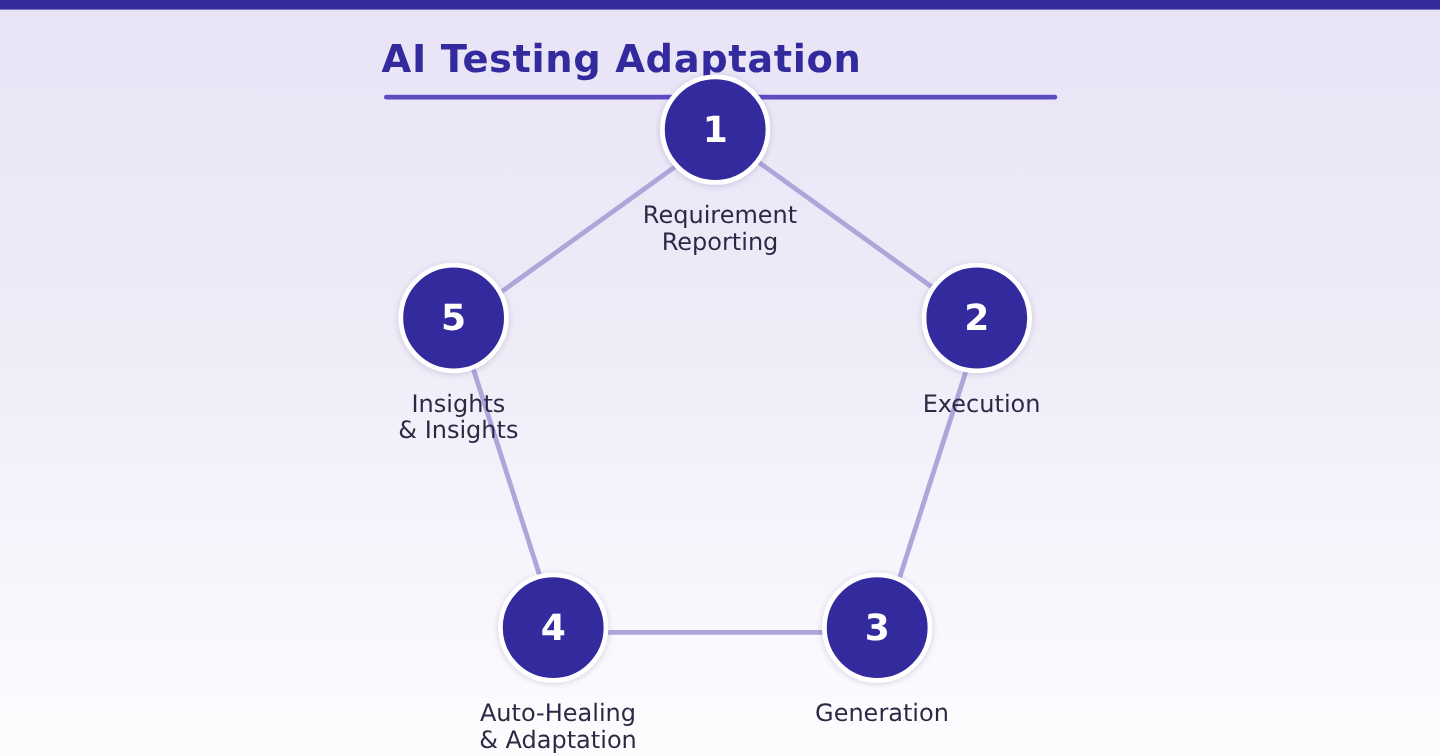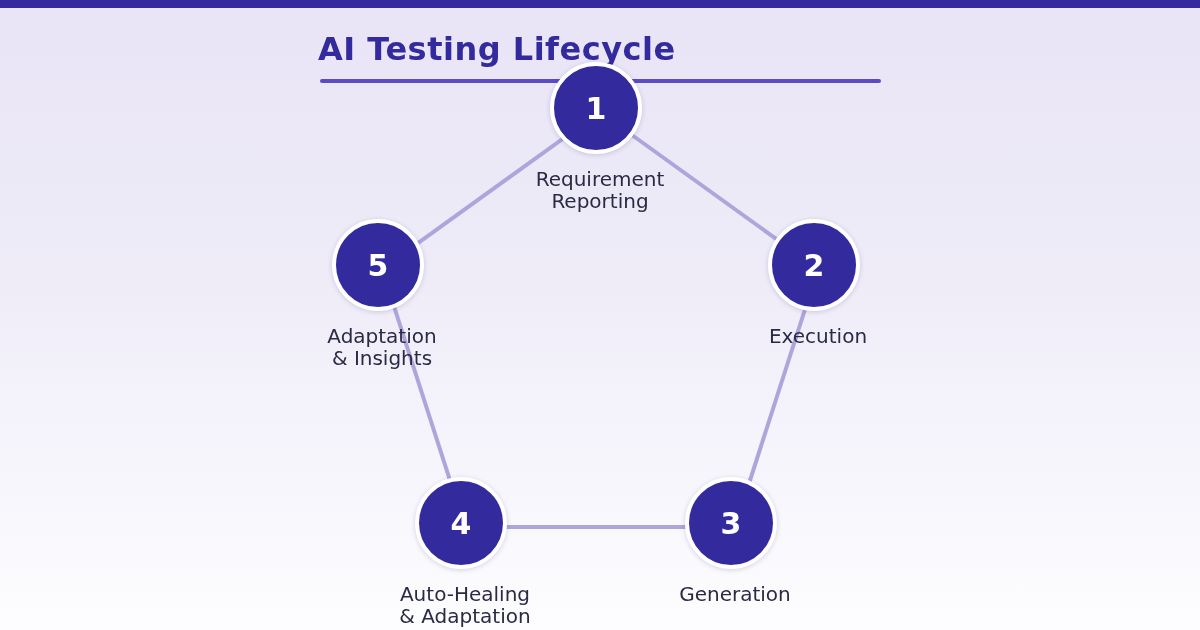--- a/index.html
+++ b/index.html
@@ -95,21 +95,21 @@
   .node-2 { left: 818px; top: 269px; }
   .node-3 { left: 735px; top: 527px; }
   .node-4 { left: 465px; top: 527px; }
   .node-5 { left: 382px; top: 269px; }
 </style>
 </head>
 <body>
 
 <div class="top-bar"></div>
 
-<h1 class="page-title">AI Testing Lifecycle</h1>
+<h1 class="page-title">AI Testing Adaptation</h1>
 <div class="title-underline"></div>
 
 <div class="diagram">
 
   <svg class="edges" viewBox="0 0 1200 630">
     <line x1="600" y1="112" x2="818" y2="269"></line>
     <line x1="818" y1="269" x2="735" y2="527"></line>
     <line x1="735" y1="527" x2="465" y2="527"></line>
     <line x1="465" y1="527" x2="382" y2="269"></line>
     <line x1="382" y1="269" x2="600" y2="112"></line>
@@ -151,18 +151,18 @@
       <div>Auto-Healing</div>
       <div>&amp; Adaptation</div>
     </div>
   </div>
 
   <div class="node node-5">
     <div class="circle">
       <span class="num">5</span>
     </div>
     <div class="node-label">
-      <div>Adaptation</div>
+      <div>Insights</div>
       <div>&amp; Insights</div>
     </div>
   </div>
 
 </div>
 
 </body></html>

